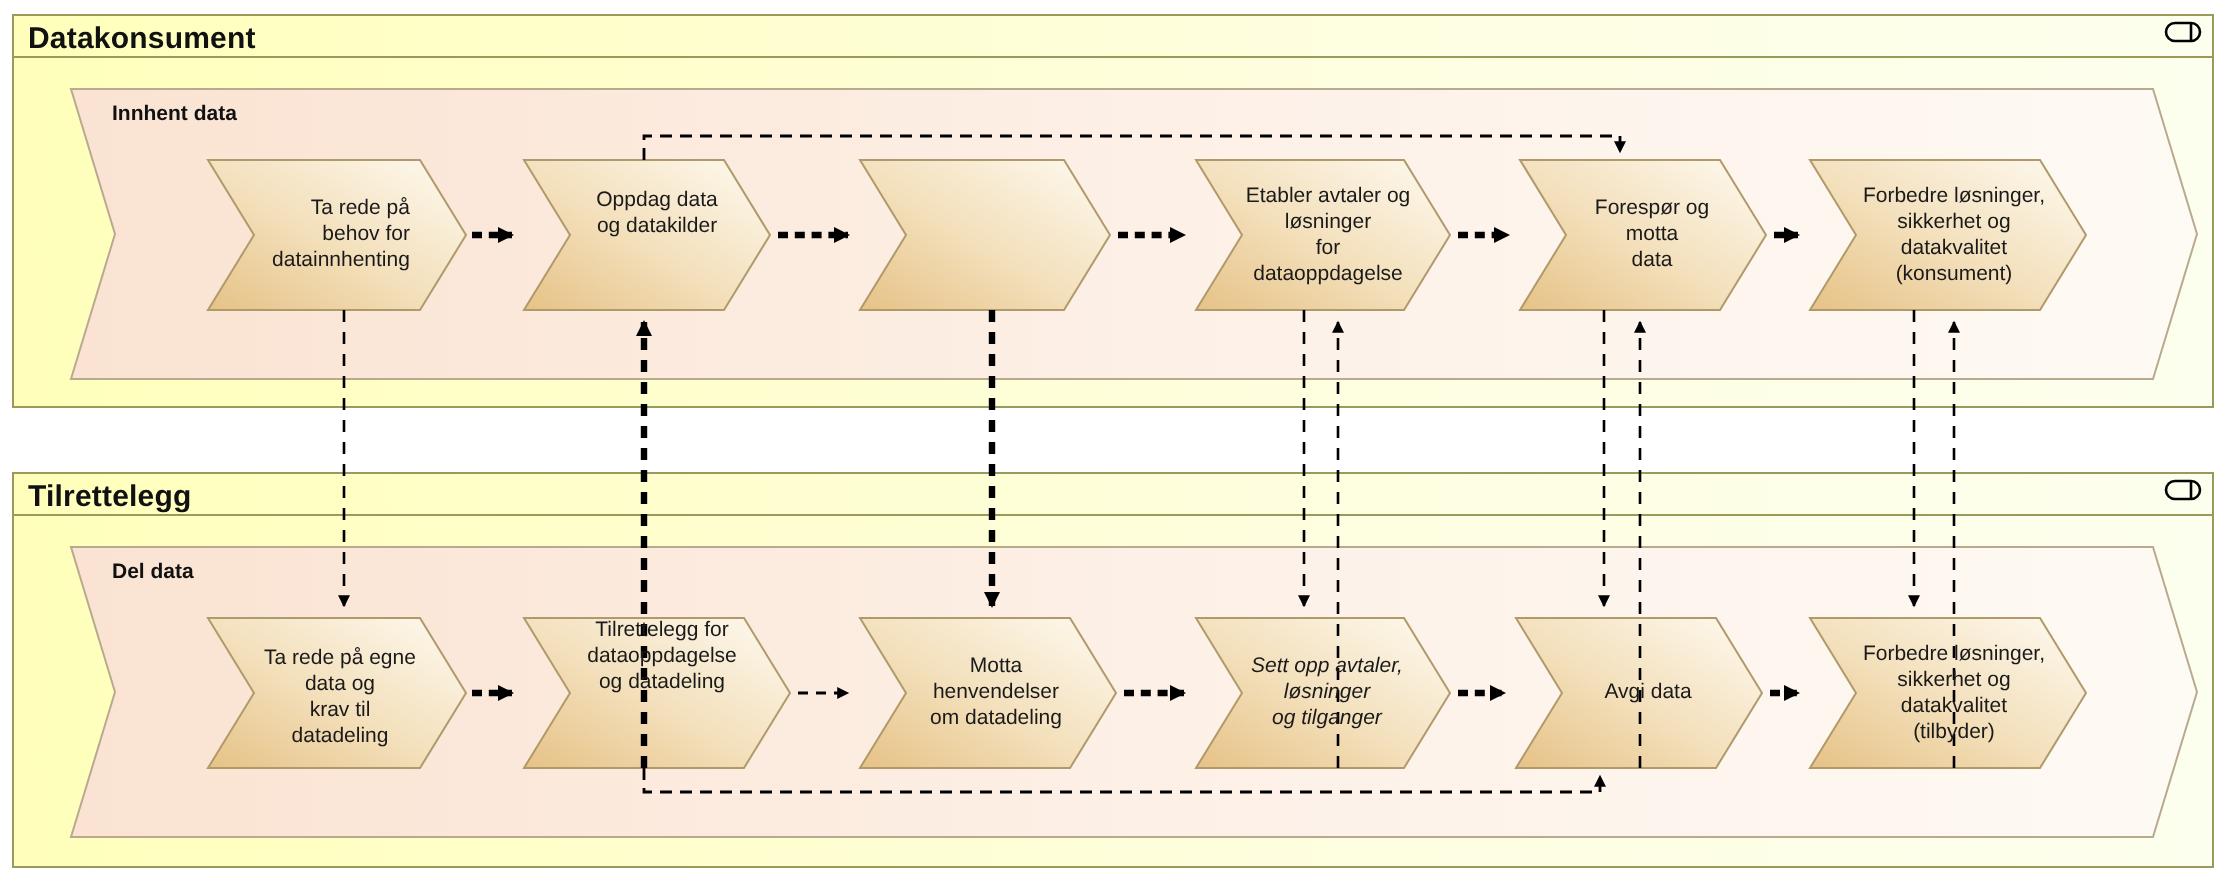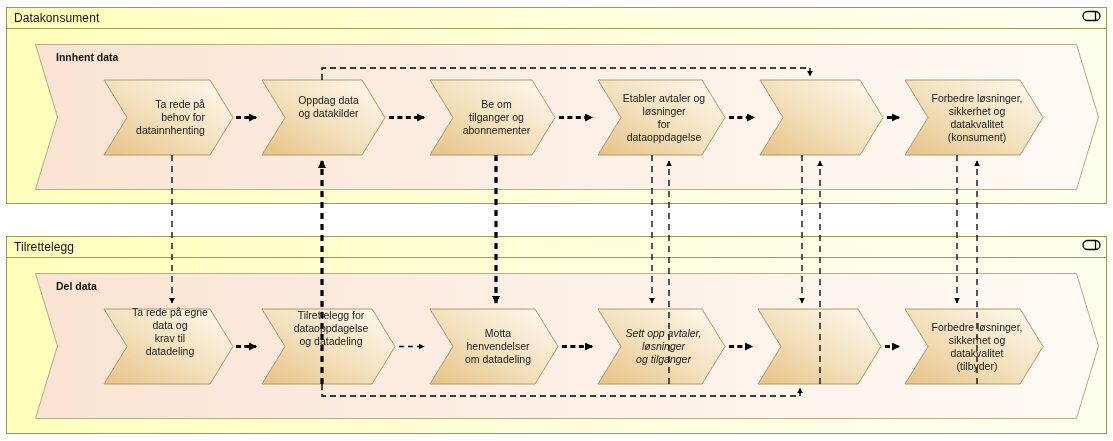--- a/index.html
+++ b/index.html
@@ -1,20 +1,20 @@
 <!DOCTYPE html>
 <html><head>
 <meta charset="utf-8">
 <style>
   html,body{margin:0;padding:0;background:#ffffff;}
   body{width:1113px;height:441px;overflow:hidden;
        font-family:"Liberation Sans","DejaVu Sans",sans-serif;}
   #stage{position:relative;width:1113px;height:441px;}
   svg#canvas{position:absolute;left:0;top:0;width:1113px;height:441px;}
-  .lane-title{position:absolute;font-size:12px;font-weight:normal;color:#111111;
+  .lane-title{position:absolute;font-size:15px;font-weight:bold;color:#111111;
               letter-spacing:.1px;white-space:nowrap;}
   .sub-title{position:absolute;font-size:10.5px;font-weight:bold;color:#111111;
              white-space:nowrap;}
   .proc-label{position:absolute;display:flex;align-items:center;justify-content:center;
               text-align:center;font-size:10.5px;line-height:13px;color:#1a1a1a;
               white-space:pre-line;pointer-events:none;}
 </style>
 </head>
 <body>
 
@@ -129,43 +129,44 @@
   <div class="sub-title" style="left:56px;top:51px;">Innhent data</div>
 
   <div class="lane-title" style="left:14px;top:240px;">Tilrettelegg</div>
   <div class="sub-title" style="left:56px;top:280px;">Del data</div>
 
   <div class="proc-label" style="left:118px;top:80px;width:105px;height:75px;text-align:right;">Ta rede på
 behov for
 datainnhenting</div>
   <div class="proc-label" style="left:276px;top:75px;width:105px;height:64px;">Oppdag data
 og datakilder</div>
-  <div class="proc-label" style="left:444px;top:80px;width:105px;height:75px;">Be  om
-tilganger og
-abonnementer</div>
   <div class="proc-label" style="left:608px;top:80px;width:112px;height:75px;">Etabler avtaler og
 løsninger
 for
 dataoppdagelse</div>
+  <div class="proc-label" style="left:774px;top:80px;width:104px;height:75px;">Forespør og
+motta
+data</div>
   <div class="proc-label" style="left:916px;top:80px;width:122px;height:75px;">Forbedre løsninger,
 sikkerhet og
 datakvalitet
 (konsument)</div>
 
-  <div class="proc-label" style="left:114px;top:294px;width:112px;height:75px;">Ta rede på egne
+  <div class="proc-label" style="left:114px;top:311px;width:112px;height:75px;">Ta rede på egne
 data og
 krav til
 datadeling</div>
   <div class="proc-label" style="left:272px;top:291px;width:118px;height:75px;">Tilrettelegg for
 dataoppdagelse
 og datadeling</div>
   <div class="proc-label" style="left:442px;top:309px;width:112px;height:75px;">Motta
 henvendelser
 om datadeling</div>
   <div class="proc-label" style="left:606px;top:309px;width:115px;height:75px;font-style:italic;">Sett opp avtaler,
 løsninger
 og tilganger</div>
+  <div class="proc-label" style="left:772px;top:309px;width:104px;height:75px;">Avgi data</div>
   <div class="proc-label" style="left:916px;top:309px;width:122px;height:75px;">Forbedre løsninger,
 sikkerhet og
 datakvalitet
 (tilbyder)</div>
 
 </div>
 
 </body></html>

